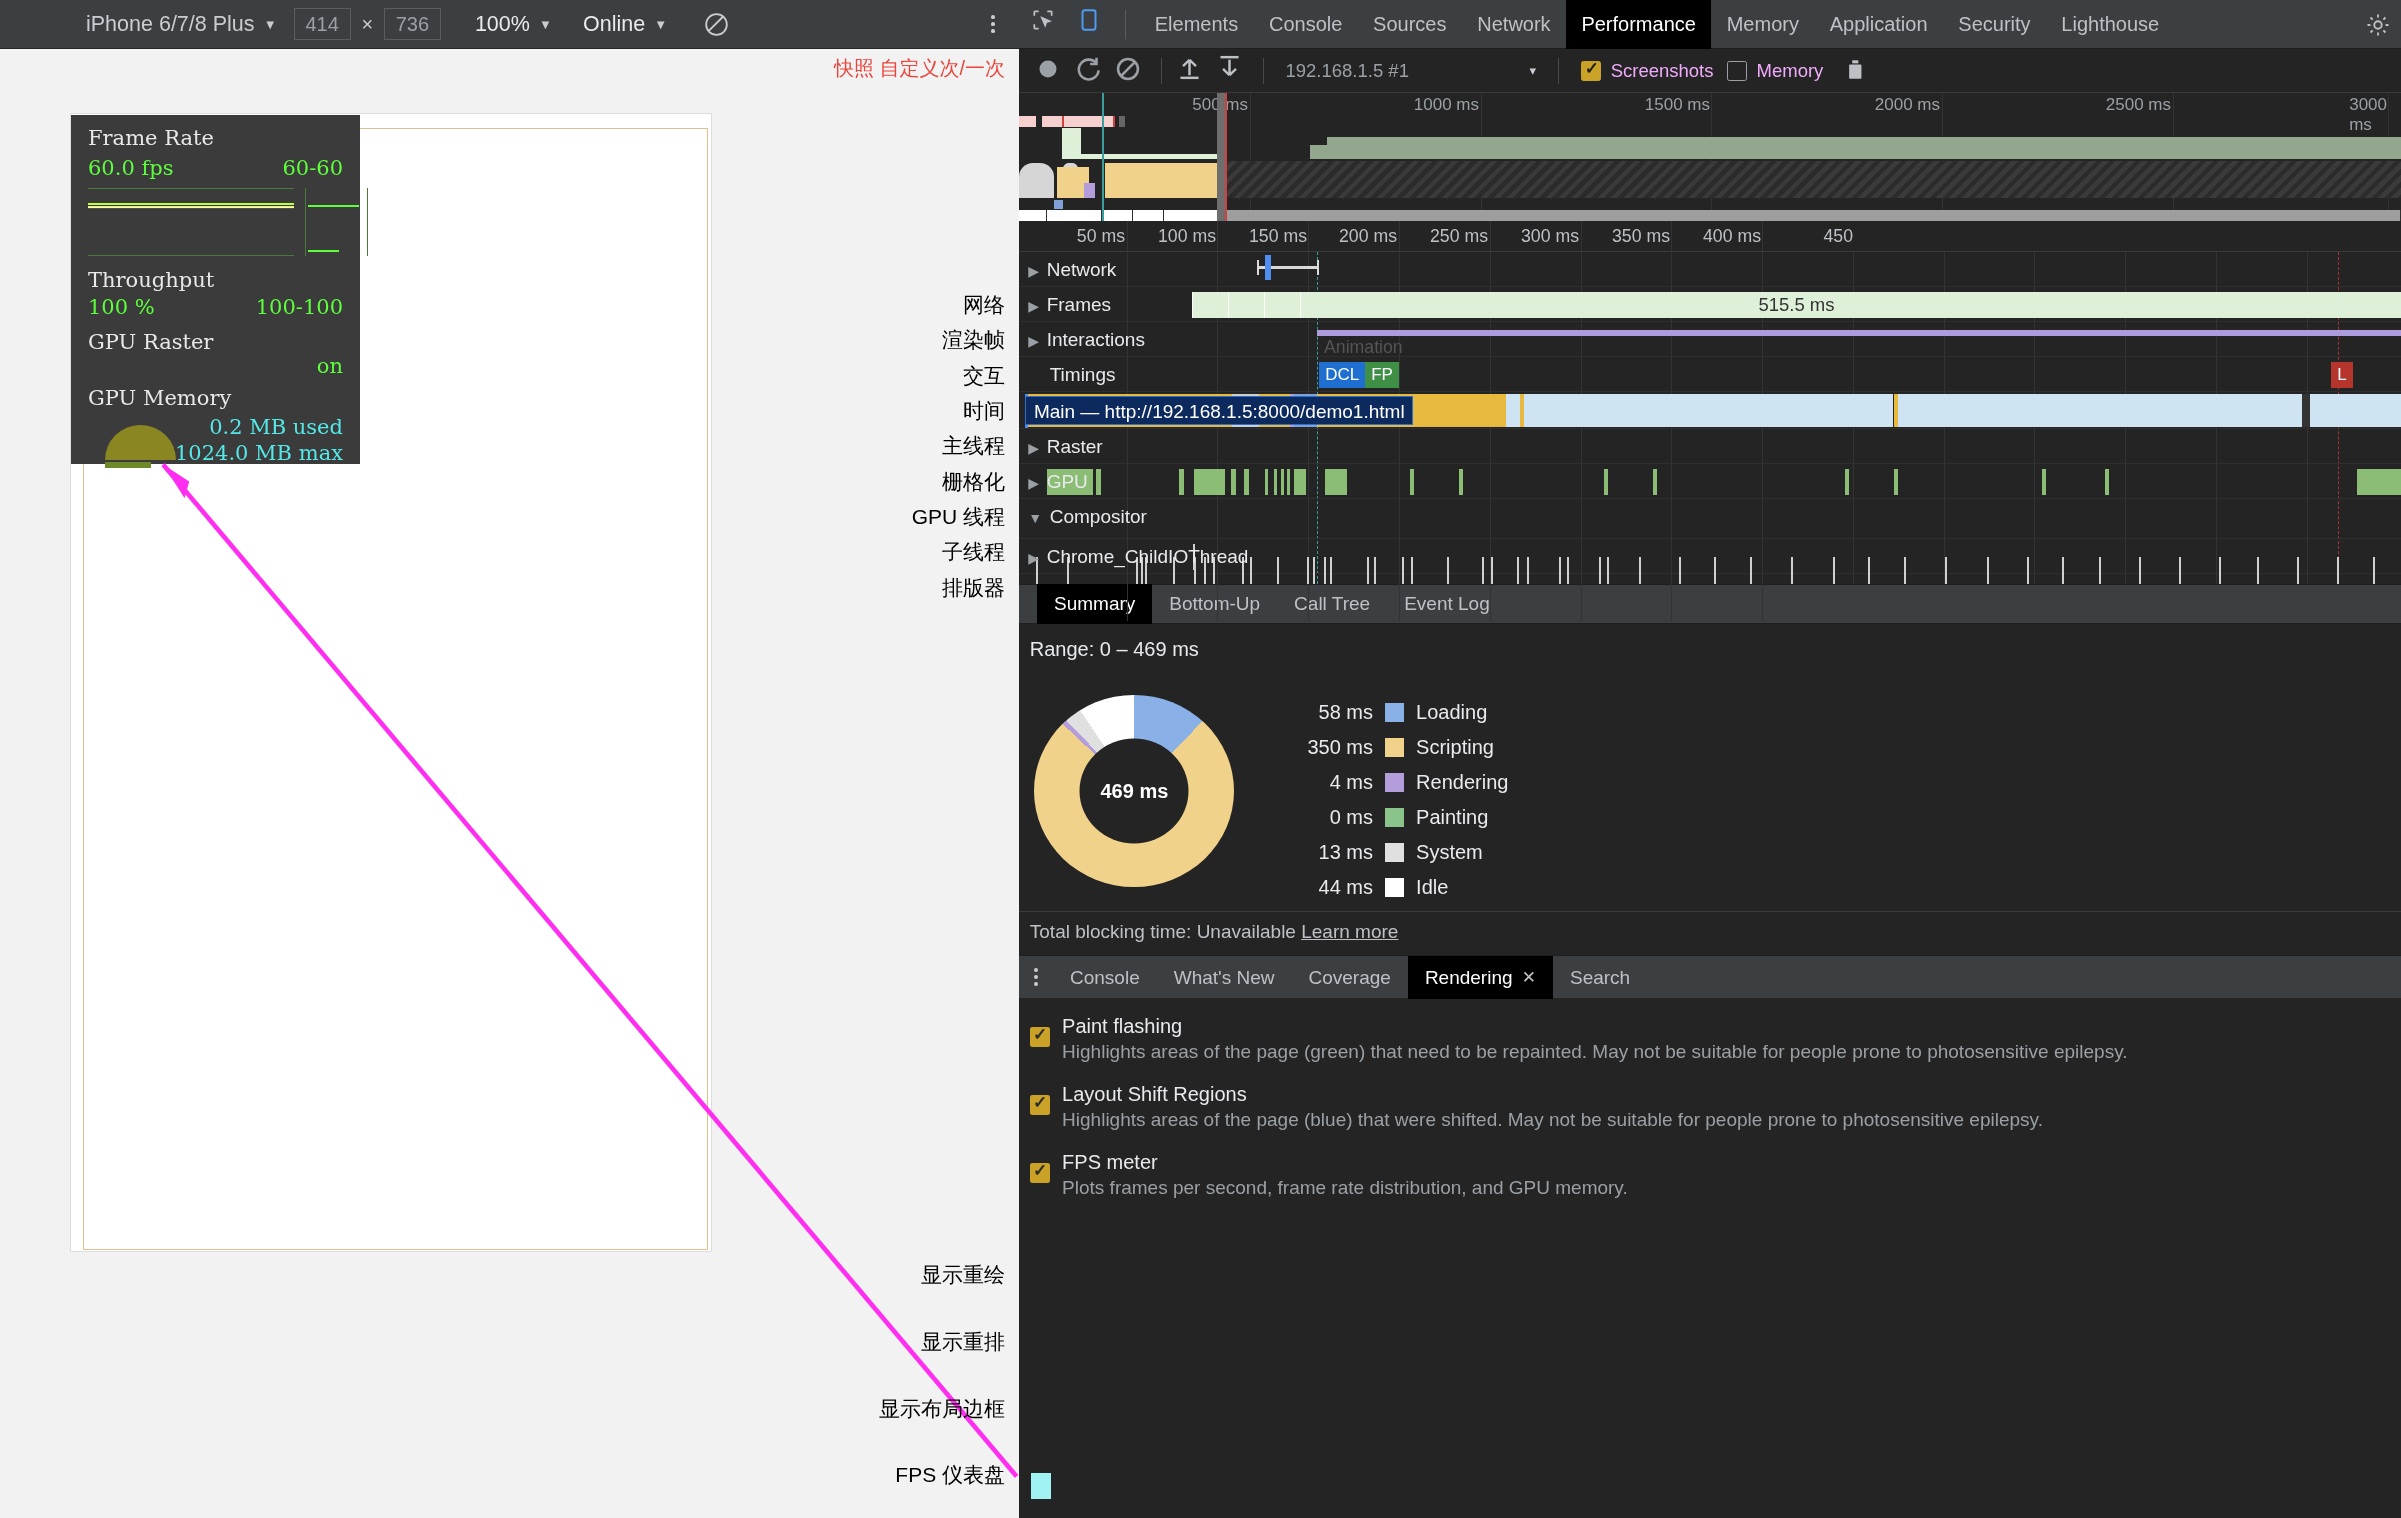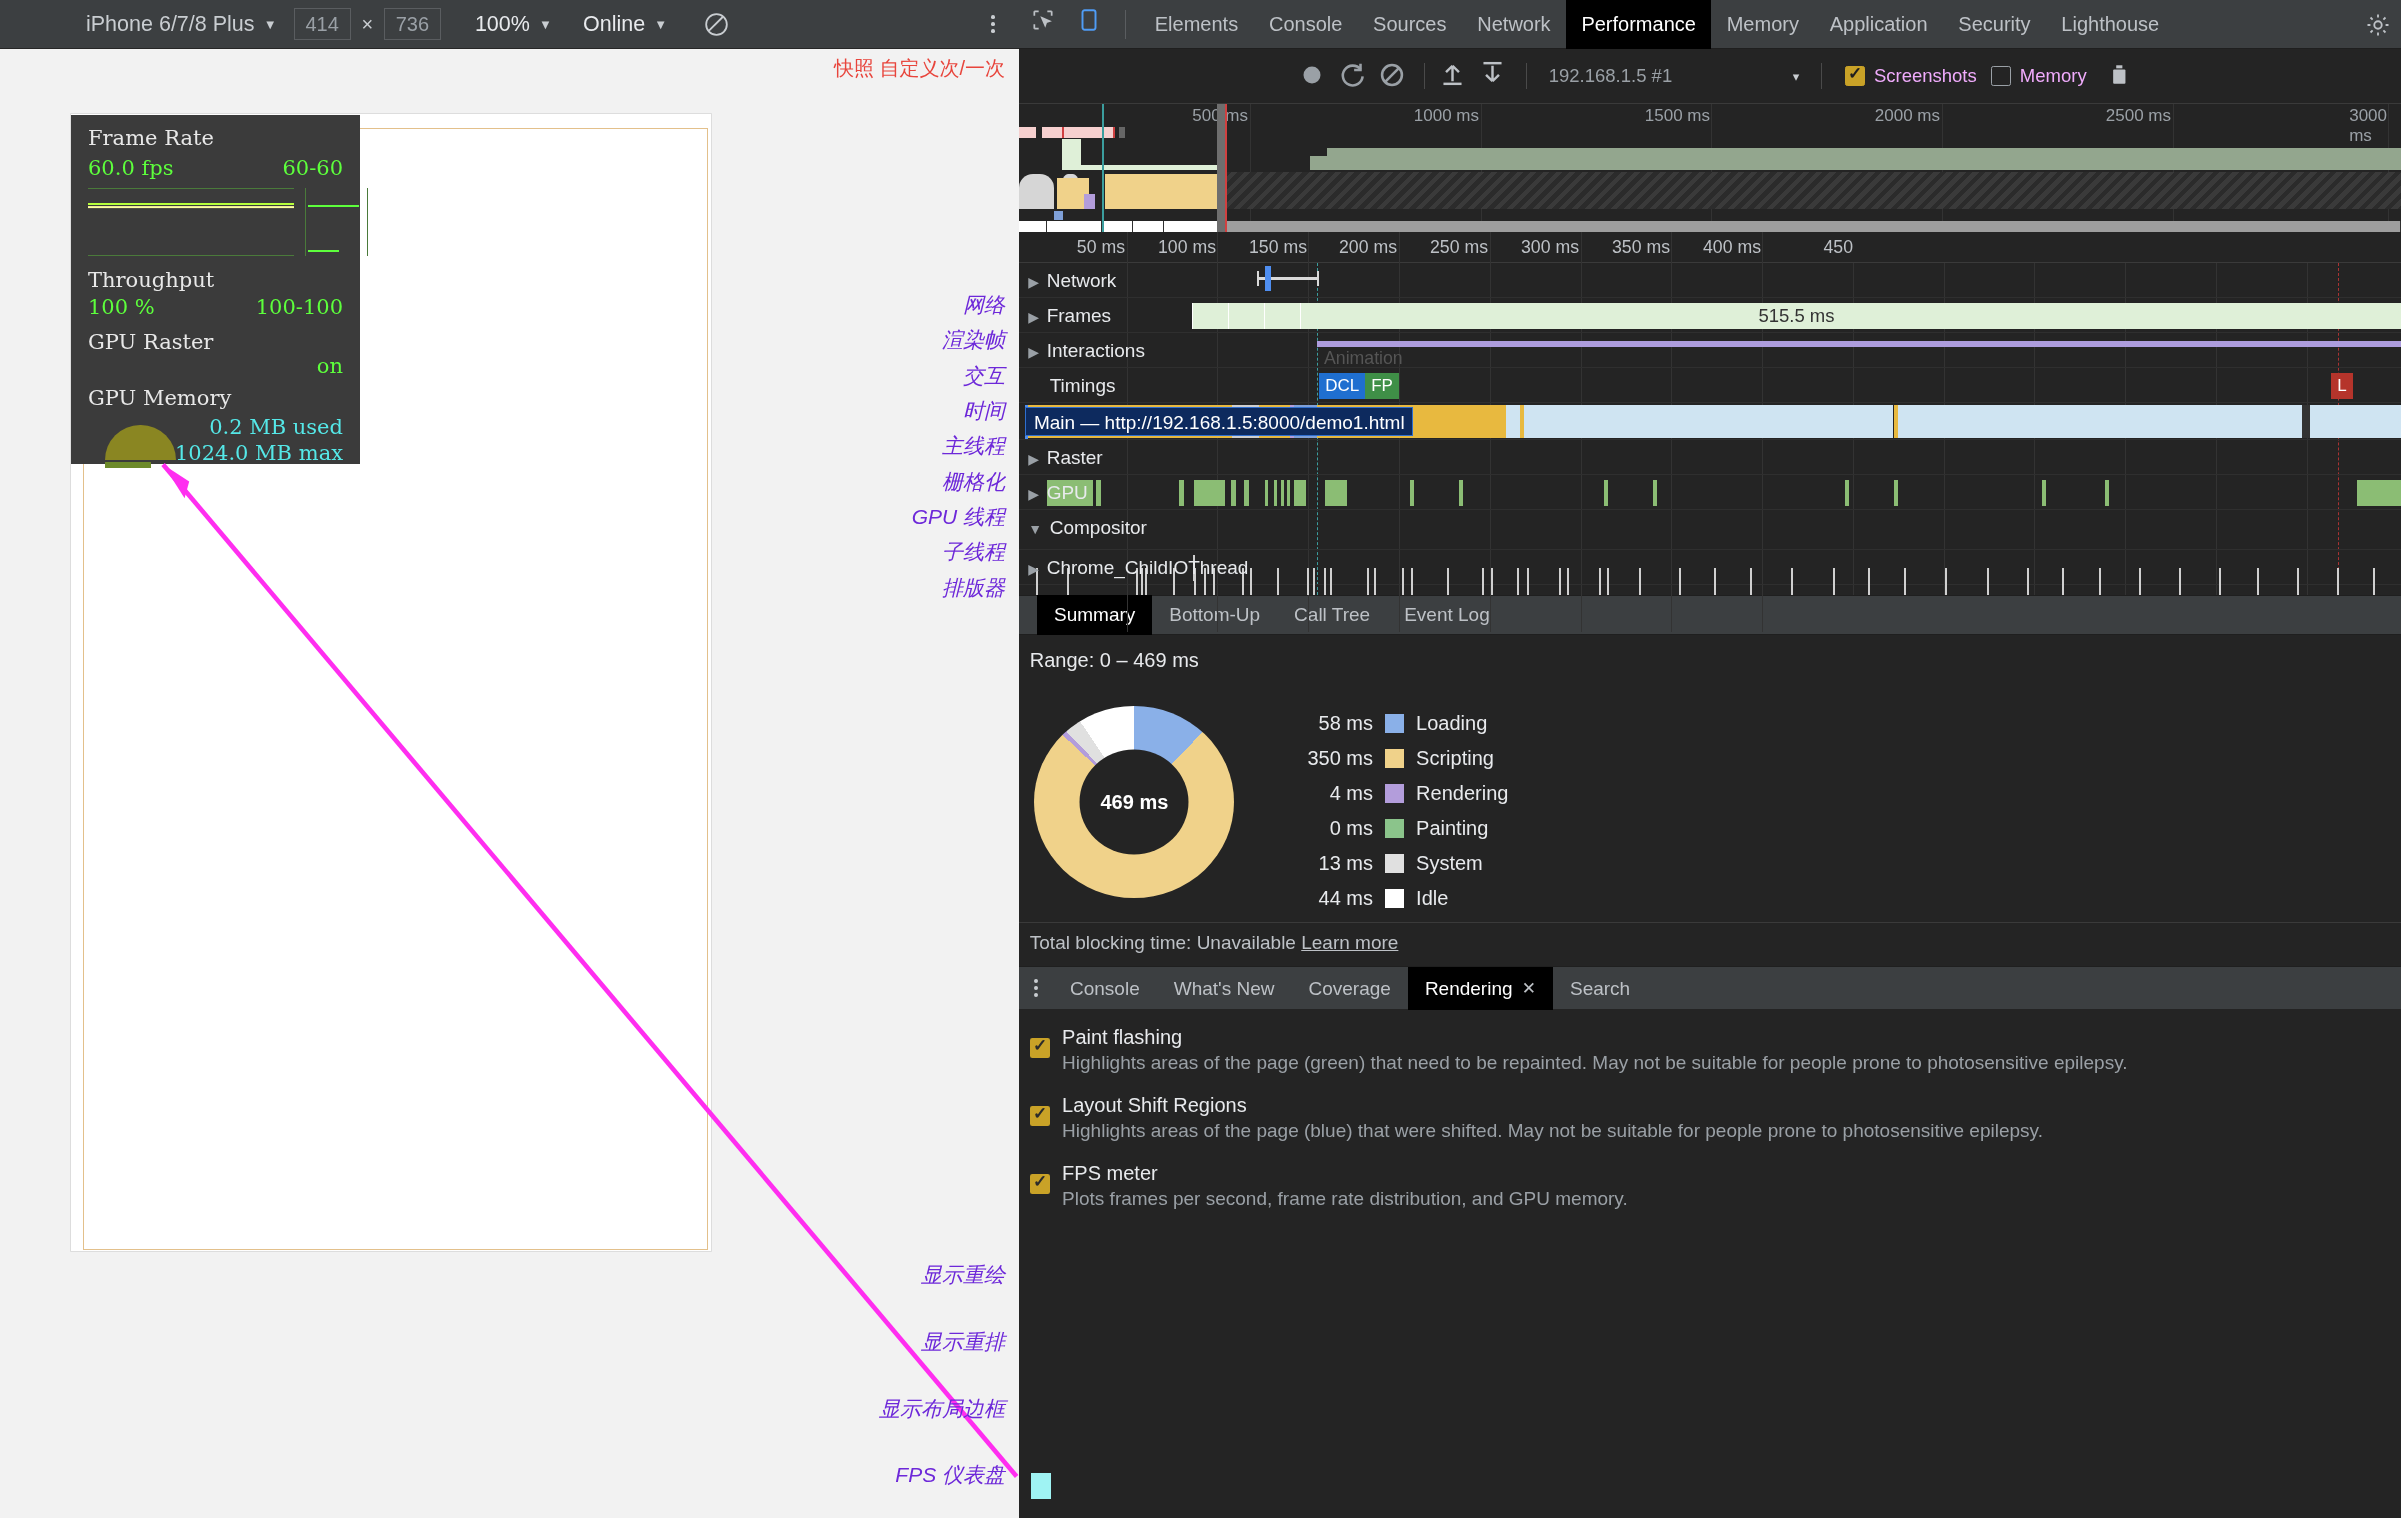--- a/index.html
+++ b/index.html
@@ -98,22 +98,22 @@
     position: absolute; left: 17px; bottom: 0px; width: 46px; height: 6.2px; background: #6d8a2a;
   }
   .gpu-mem-txt { position: absolute; right: 0; top: 0; text-align: right;
     font-size: 21px; color: #55e8e8; line-height: 1.25; }
 
   
   #pointer-arrow { position: absolute; left: 0; top: 0; width: 1019px; height: 1518px;
     pointer-events: none; }
 
   .ann-left {
-    position: absolute; right: 14px; color: #6d28d9; font-size: 21px;
-    white-space: nowrap; text-align: right; font-style: italic;
+    position: absolute; right: 14px; color: #000000; font-size: 21px;
+    white-space: nowrap; text-align: right;
   }
 
   
   #devtools {
     position: absolute; left: 1019px; top: 0; width: 1382px; height: 1518px;
     background: #242424; color: #e8eaed;
   }
   #dt-tabs {
     height: 49px; background: #3c3f41; display: flex; align-items: center;
     border-bottom: 0.8px solid #1f1f1f; position: relative;
@@ -121,22 +121,22 @@
   .dt-icon-btn { width: 35px; height: 35px; margin-left: 10.8px; position: relative; }
   .dt-sep { width: 0.8px; height: 29px; background: #5a5d60; margin: 0 14px; }
   .dt-tab {
     height: 49px; line-height: 49px; padding: 0 15.4px; font-size: 20px; color: #bdc1c6;
     white-space: nowrap;
   }
   .dt-tab.active { background: #000000; color: #ffffff; }
   #dt-gear { position: absolute; right: 9.2px; top: 10.8px; width: 28px; height: 28px; }
 
   #rec-toolbar {
-    height: 55px; background: #242424; display: flex; align-items: center;
-    border-bottom: 0.8px solid #3a3a3a; padding-left: 12.3px; gap: 3.1px; justify-content: center;
+    height: 44px; background: #242424; display: flex; align-items: center;
+    border-bottom: 0.8px solid #3a3a3a; padding-left: 12.3px; gap: 3.1px;
   }
   .rt-btn { width: 37px; height: 37px; position: relative; }
   .rt-sep { width: 0.8px; height: 26px; background: #4a4a4a; margin: 0 9.2px; }
   .rt-select {
     display: flex; align-items: center; justify-content: space-between;
     width: 269px; height: 32px; color: #9aa0a6; font-size: 18.5px; padding: 0 9.2px;
   }
   .rt-check { display: flex; align-items: center; gap: 9.2px; font-size: 18.5px; color: #f0abfc;
     margin-left: 10.8px; white-space: nowrap; }
   .cb { width: 20px; height: 20px; border: 1.5px solid #9aa0a6; border-radius: 2.3px;

